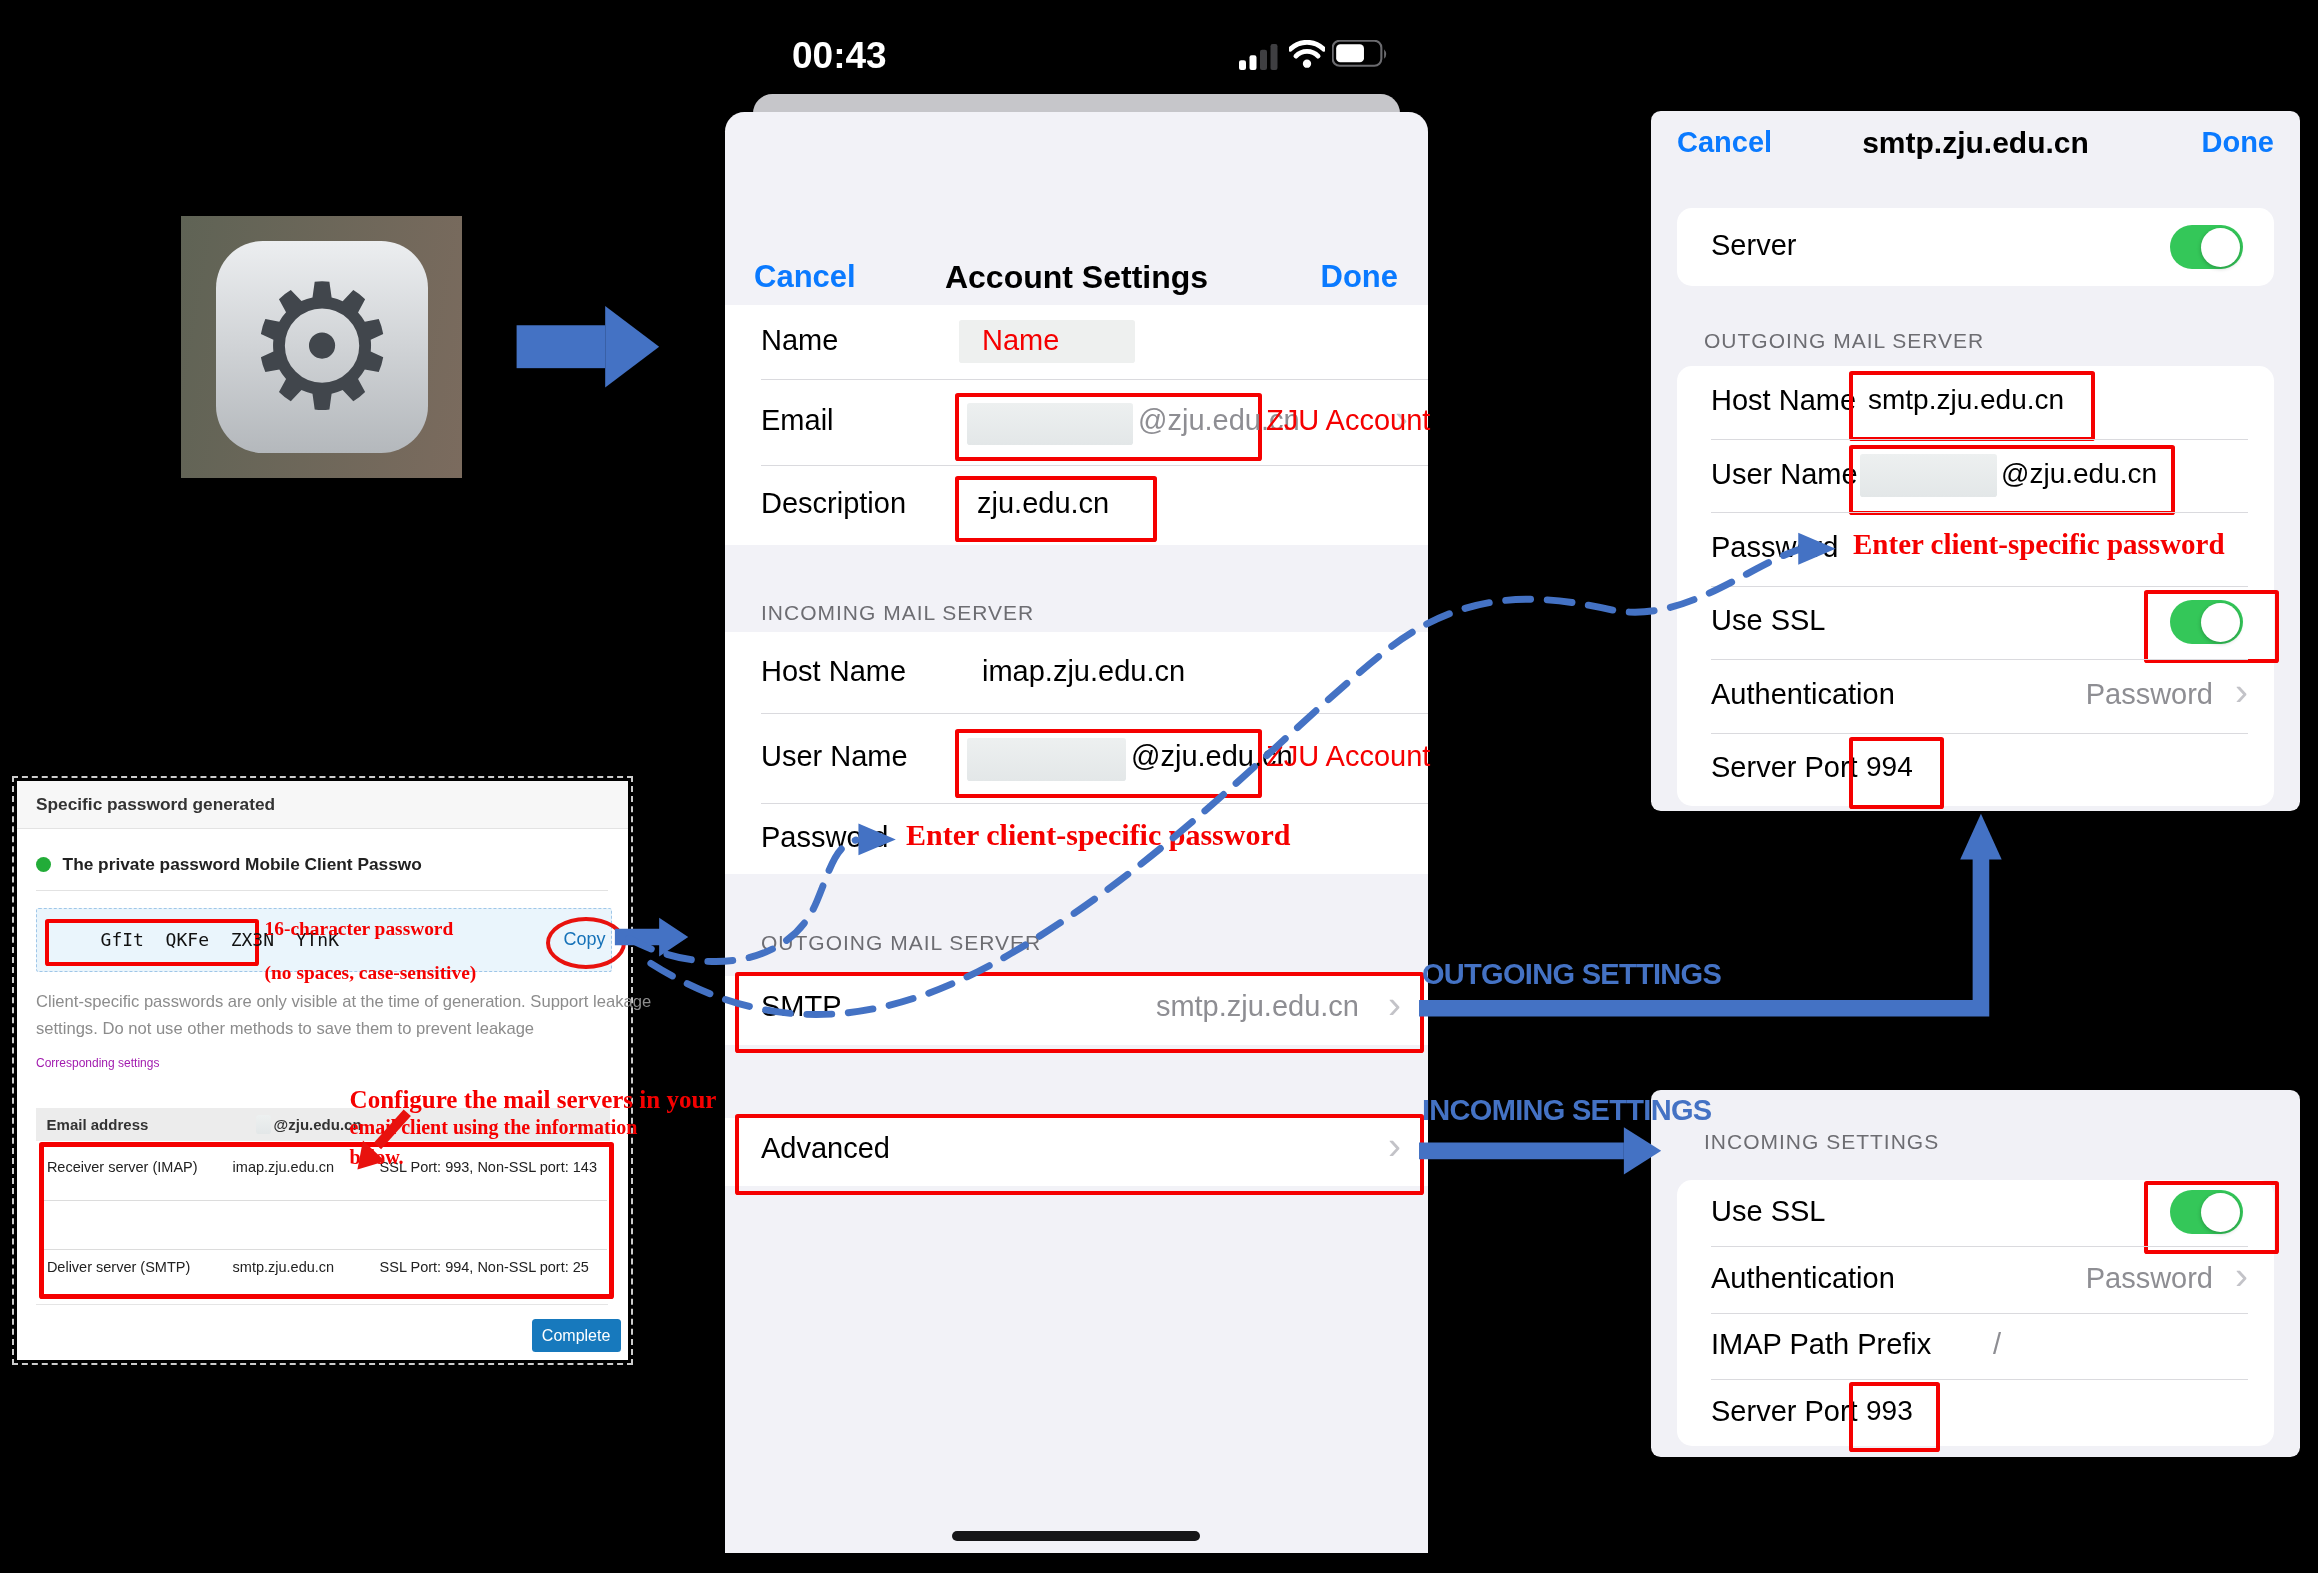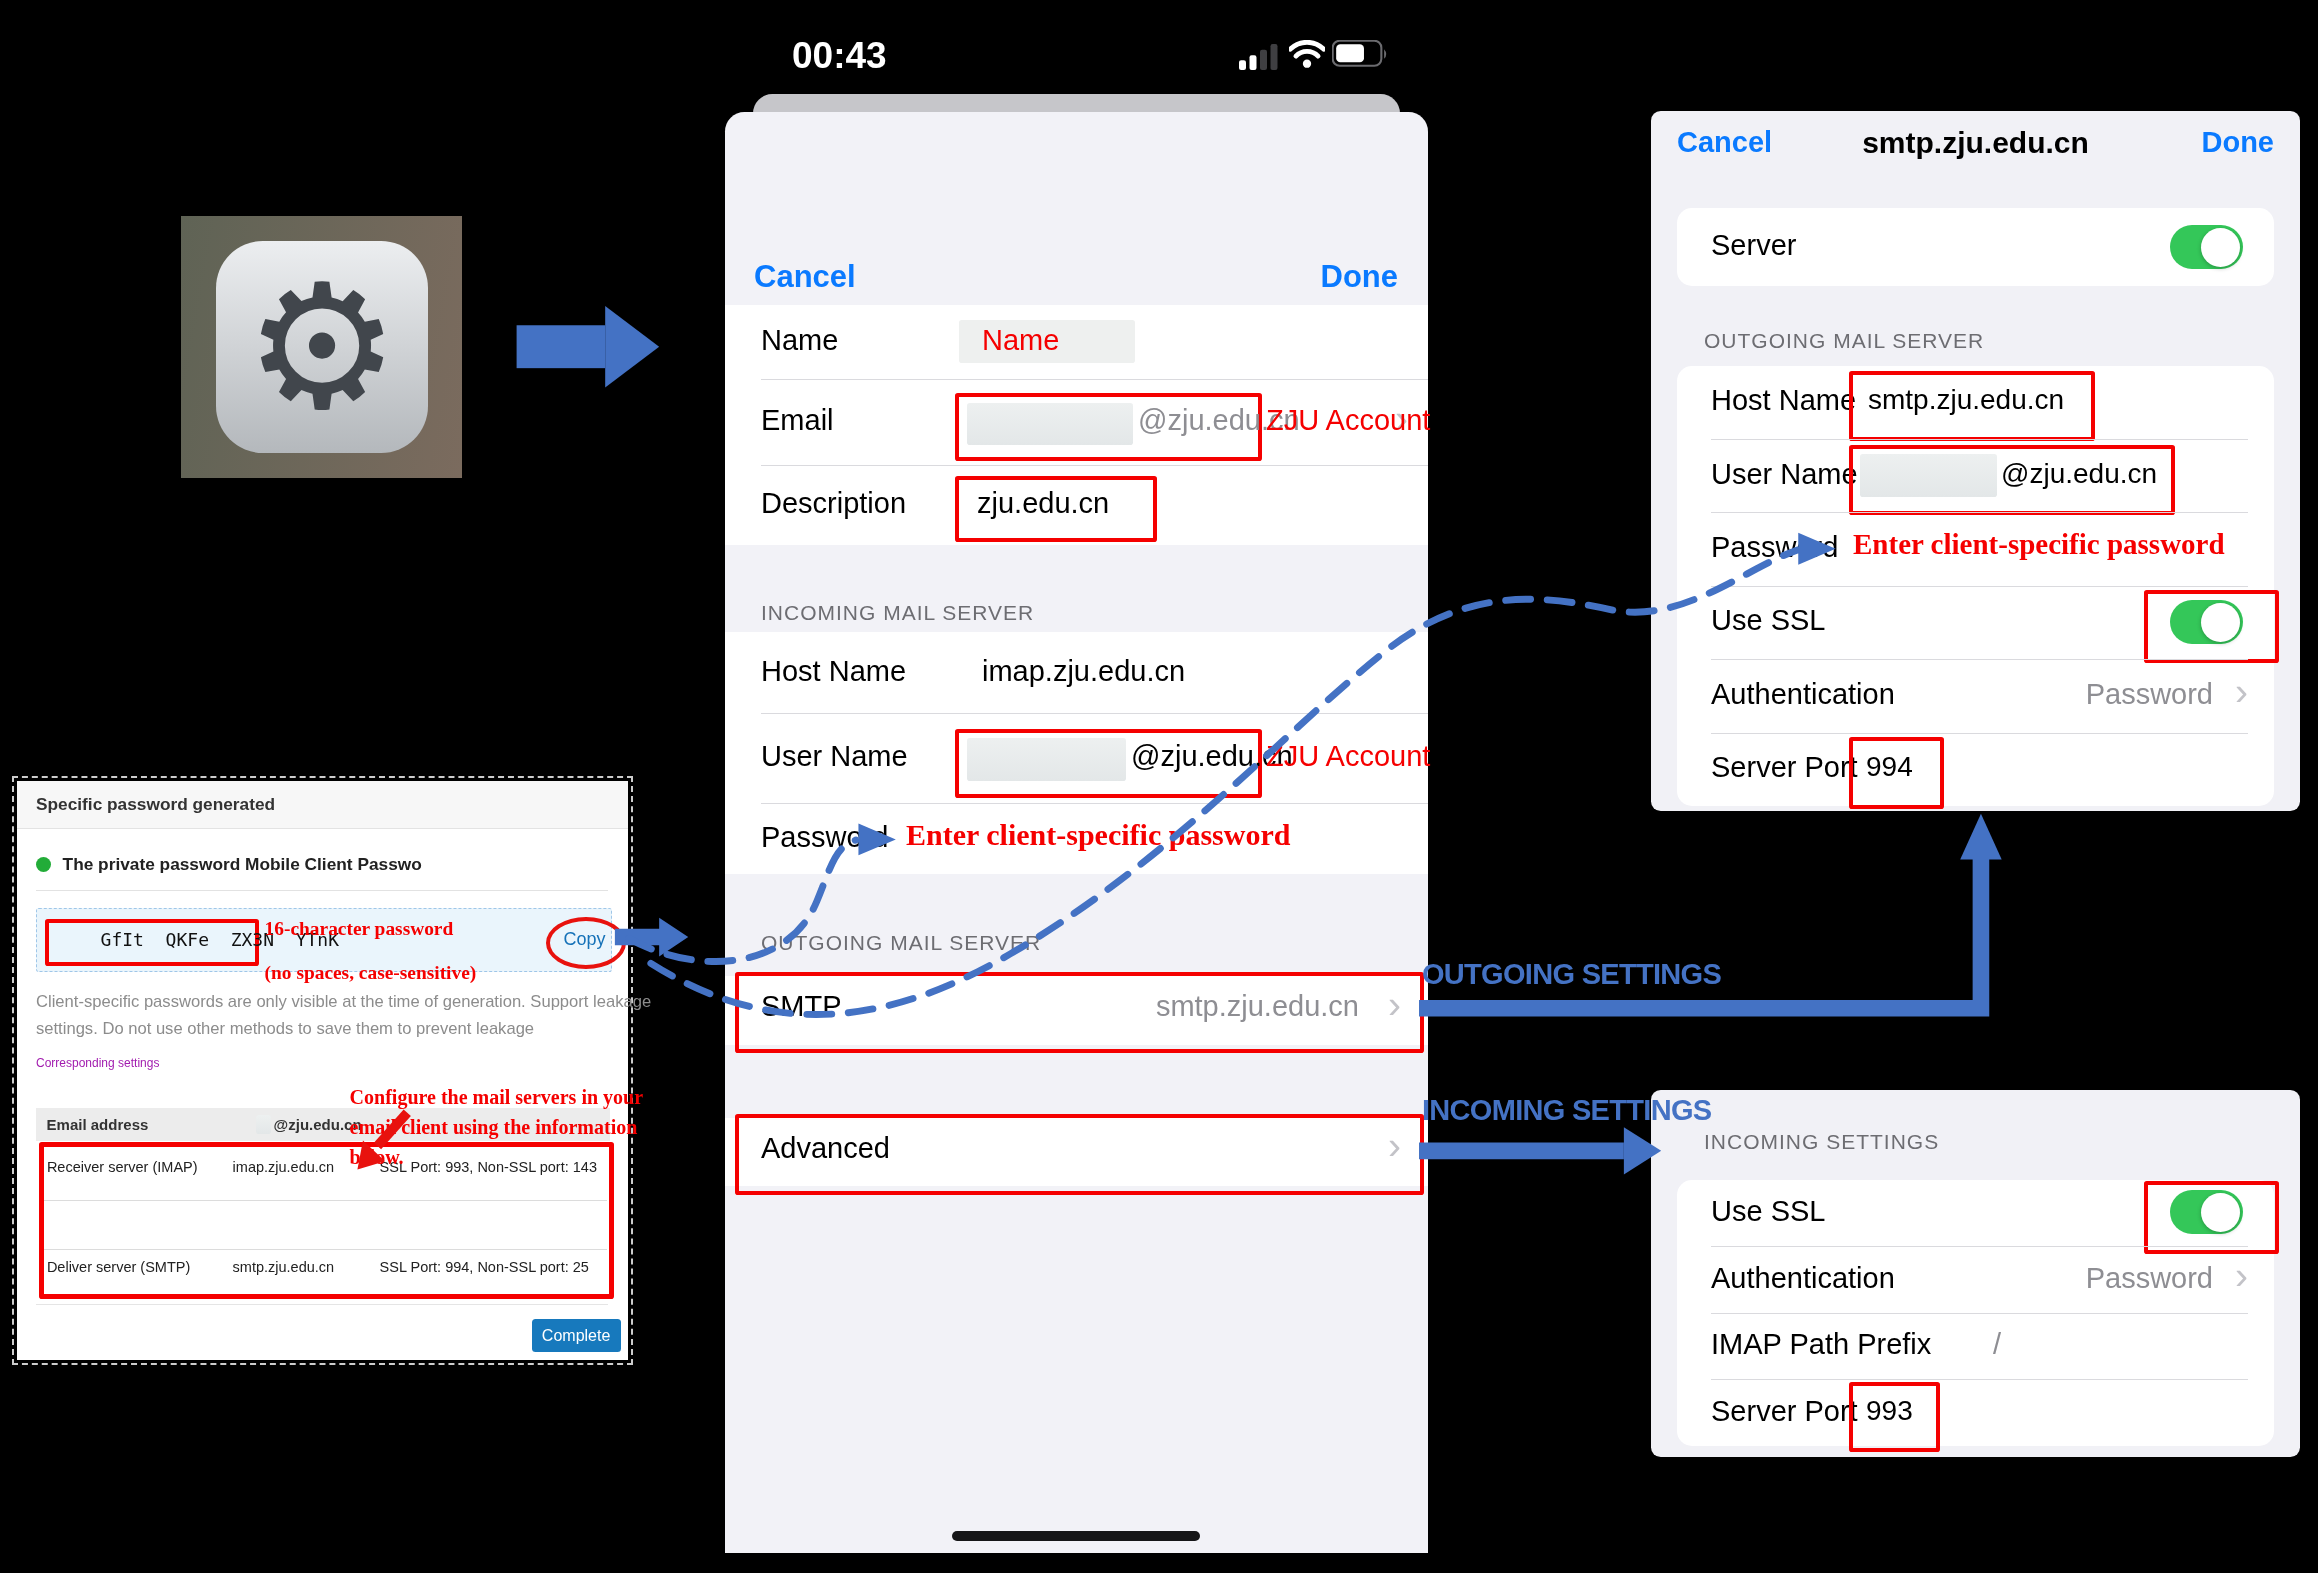--- a/index.html
+++ b/index.html
@@ -52,20 +52,21 @@
     <div class="abs" style="left:35px;top:25px;width:212px;height:212px;border-radius:47px;
                 background:linear-gradient(#eceef0,#b4b8bc);display:flex;align-items:center;justify-content:center;">
       <span style="font-size:173px;color:#41464c;line-height:1;">⚙</span>
     </div>
   </div>
 
   <div class="abs" style="left:753px;top:94px;width:647px;height:42px;background:#c6c6ca;border-radius:19.4px;"></div>
   <div class="abs" style="left:725px;top:112px;width:703px;height:1441px;background:#f2f2f7;border-radius:19.4px 19.4px 0 0;">
 
     <div class="abs navblue" style="left:29px;top:147px;">Cancel</div>
+    <div class="abs navtitle" style="left:0;right:0;top:147px;">Account Settings</div>
     <div class="abs navblue" style="right:30px;top:147px;font-weight:700;">Done</div>
 
     <div class="abs sec" style="left:36px;top:158px;margin-top:112px;">IMAP ACCOUNT INFORMATION</div>
 
     <div class="abs white-row" style="left:0;top:193px;width:703px;height:240px;"></div>
     <div class="abs lbl" style="left:36px;top:212px;">Name</div>
     <div class="abs" style="left:234px;top:208px;width:176px;height:43px;background:#eef0ef;border-radius:2.8px;"></div>
     <div class="abs redann" style="left:257px;top:212px;font-size:29px;">Name</div>
     <div class="abs sep" style="left:36px;top:267px;right:0;"></div>
 
@@ -217,21 +218,21 @@
     </div>
     <div class="abs" style="left:22px;top:419px;width:568px;height:0.7px;background:#dcdcdc;"></div>
     <div class="abs" style="left:22px;top:468px;width:568px;height:0.7px;background:#dcdcdc;"></div>
     <div class="abs" style="left:22px;top:468px;width:568px;height:46px;">
       <span class="abs" style="left:8.3px;top:9.7px;font-size:14.5px;color:#222;white-space:nowrap;">Deliver server (SMTP)</span>
       <span class="abs" style="left:194px;top:9.7px;font-size:14.5px;color:#222;white-space:nowrap;">smtp.zju.edu.cn</span>
       <span class="abs" style="left:341px;top:9.7px;font-size:14.5px;color:#222;white-space:nowrap;">SSL Port: 994, Non-SSL port: 25</span>
     </div>
     <div class="abs redbox" style="left:22px;top:361px;width:565px;height:147px;border-width:5.5px;"></div>
 
-    <div class="abs redann serif" style="left:333px;top:305px;font-size:20px;">Configure the mail servers in your</div>
+    <div class="abs redann serif" style="left:333px;top:305px;font-size:25px;">Configure the mail servers in your</div>
     <div class="abs redann serif" style="left:333px;top:335px;font-size:20px;">email client using the information</div>
     <div class="abs redann serif" style="left:333px;top:365px;font-size:20px;">below.</div>
 
     <div class="abs" style="left:19.4px;top:523px;width:572px;height:0.7px;background:#e5e5e5;"></div>
     <div class="abs" style="left:515px;top:538px;width:89px;height:33px;background:#1779bd;border-radius:3.5px;display:flex;align-items:center;justify-content:center;">
       <span style="font-size:16px;color:#fff;">Complete</span>
     </div>
   </div>
 
   <div class="abs" style="left:1422px;top:958px;font-size:29px;font-weight:700;color:#4472c4;letter-spacing:-0.7px;white-space:nowrap;">OUTGOING SETTINGS</div>

